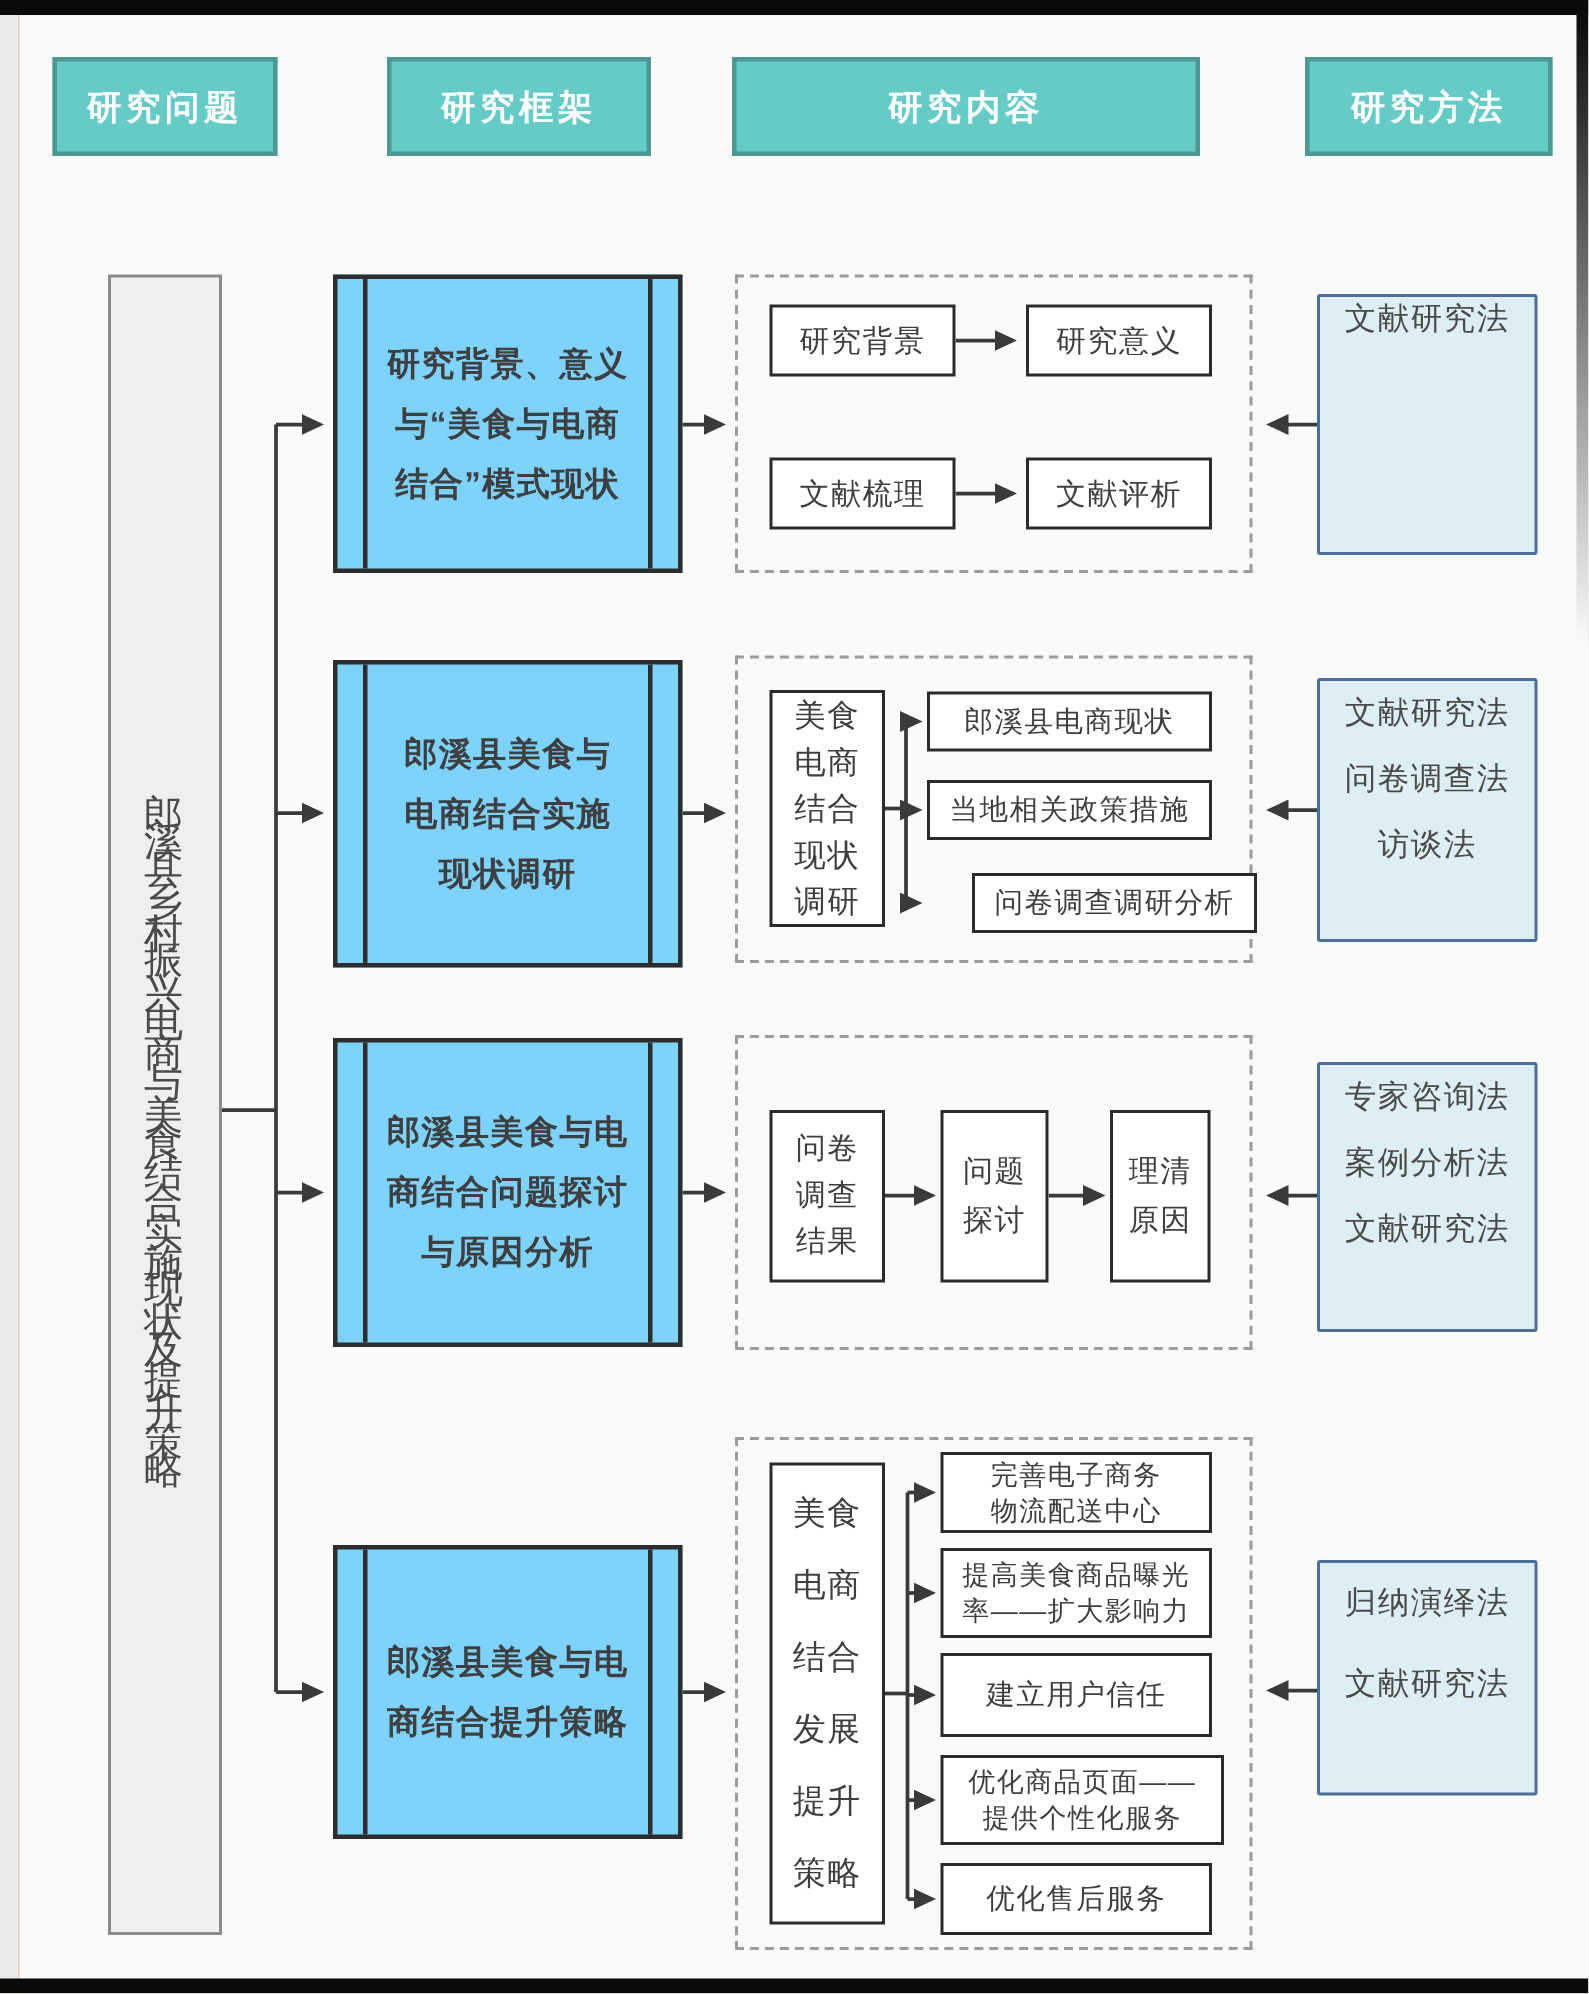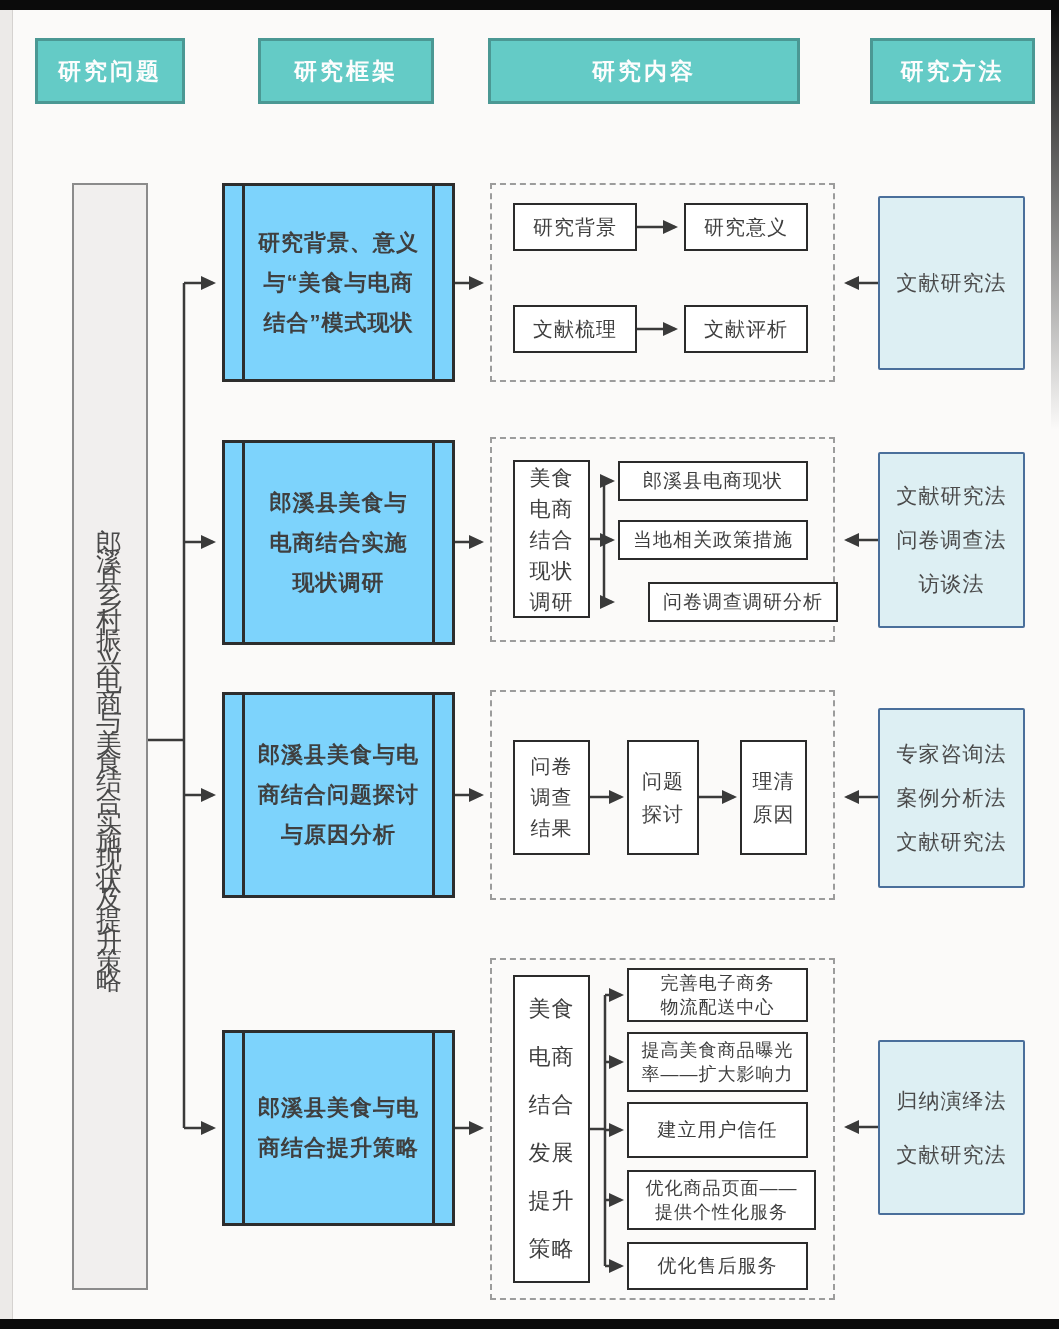--- a/index.html
+++ b/index.html
@@ -87,27 +87,27 @@
   #r4-b1{left:627px;top:968px;width:181px;height:54px;font-size:18px;line-height:24px;}
   #r4-b2{left:627px;top:1032px;width:181px;height:60px;font-size:18px;line-height:24px;}
   #r4-b3{left:627px;top:1102px;width:181px;height:56px;font-size:19px;}
   #r4-b4{left:627px;top:1170px;width:189px;height:60px;font-size:18px;line-height:24px;}
   #r4-b5{left:627px;top:1242px;width:181px;height:48px;font-size:19px;}
 
   
   .mb{
     position:absolute;left:878px;width:147px;
     background:var(--mfill);border:2.5px solid var(--mborder);border-radius:2px;box-sizing:border-box;
-    display:flex;flex-direction:column;align-items:center;justify-content:center;
+    display:flex;flex-direction:column;align-items:center;justify-content:flex-start;
     font-size:21px;font-weight:500;letter-spacing:1px;color:#4a4a4a;
   }
   #mb1{top:196px;height:174px;}
   #mb2{top:452px;height:176px;line-height:44px;}
   #mb3{top:708px;height:180px;line-height:44px;}
-  #mb4{top:1040px;height:175px;line-height:54px;}
+  #mb4{top:1040px;height:157px;line-height:54px;}
 
   #connectors{position:absolute;left:0;top:0;pointer-events:none;}
 </style>
 </head>
 <body>
 
 <div id="canvas">
 
   <svg id="connectors" width="1059" height="1329" viewBox="0 0 1059 1329">
     <defs>

